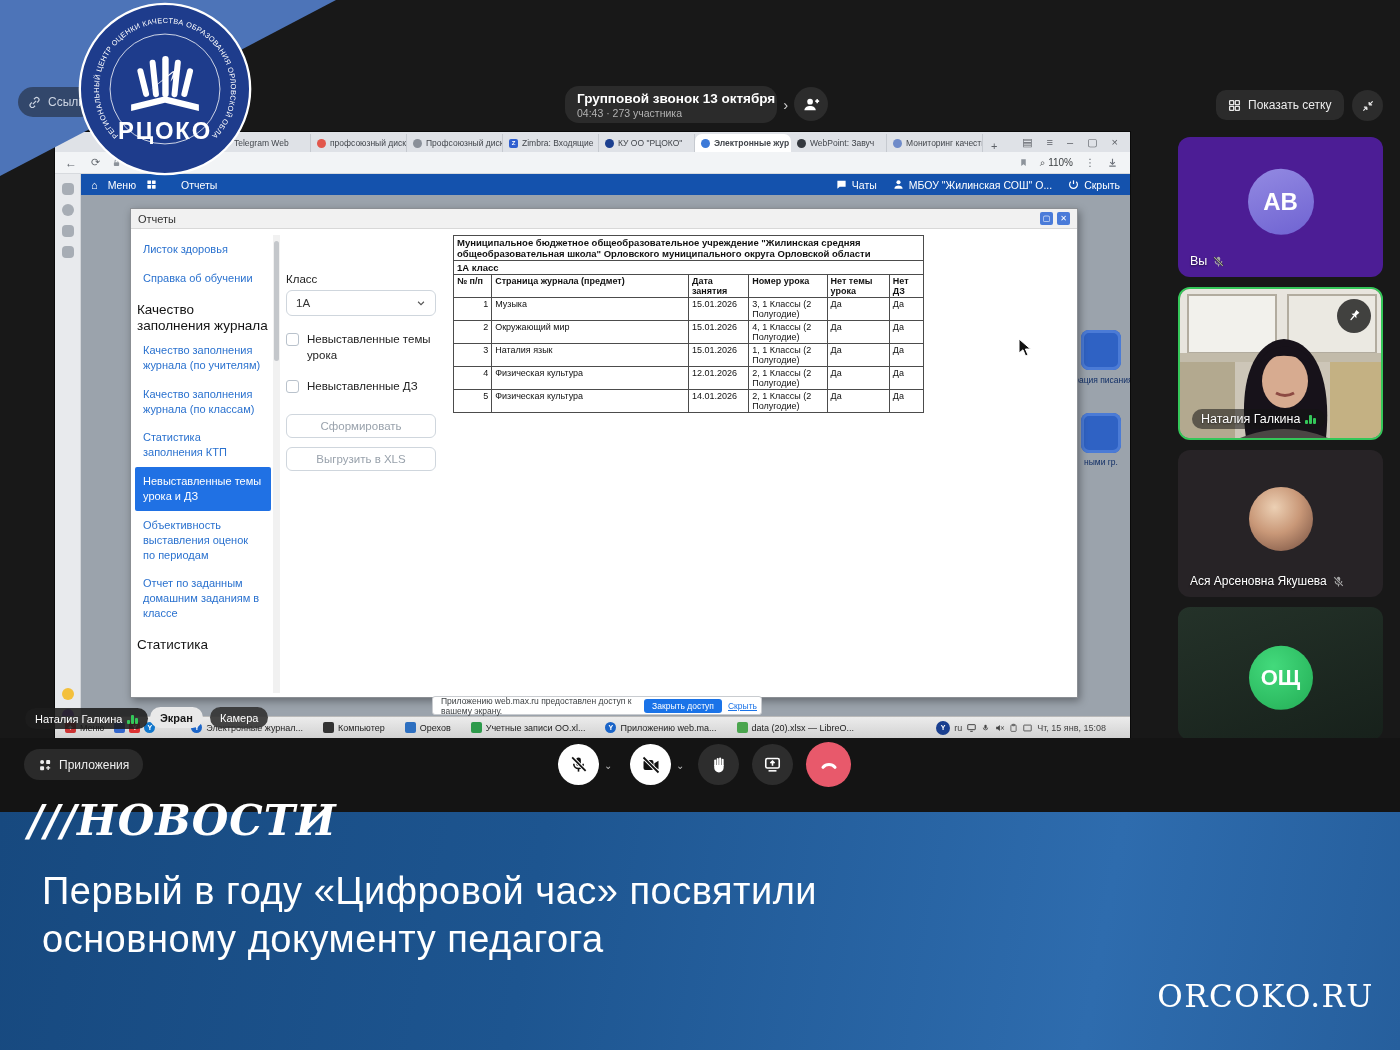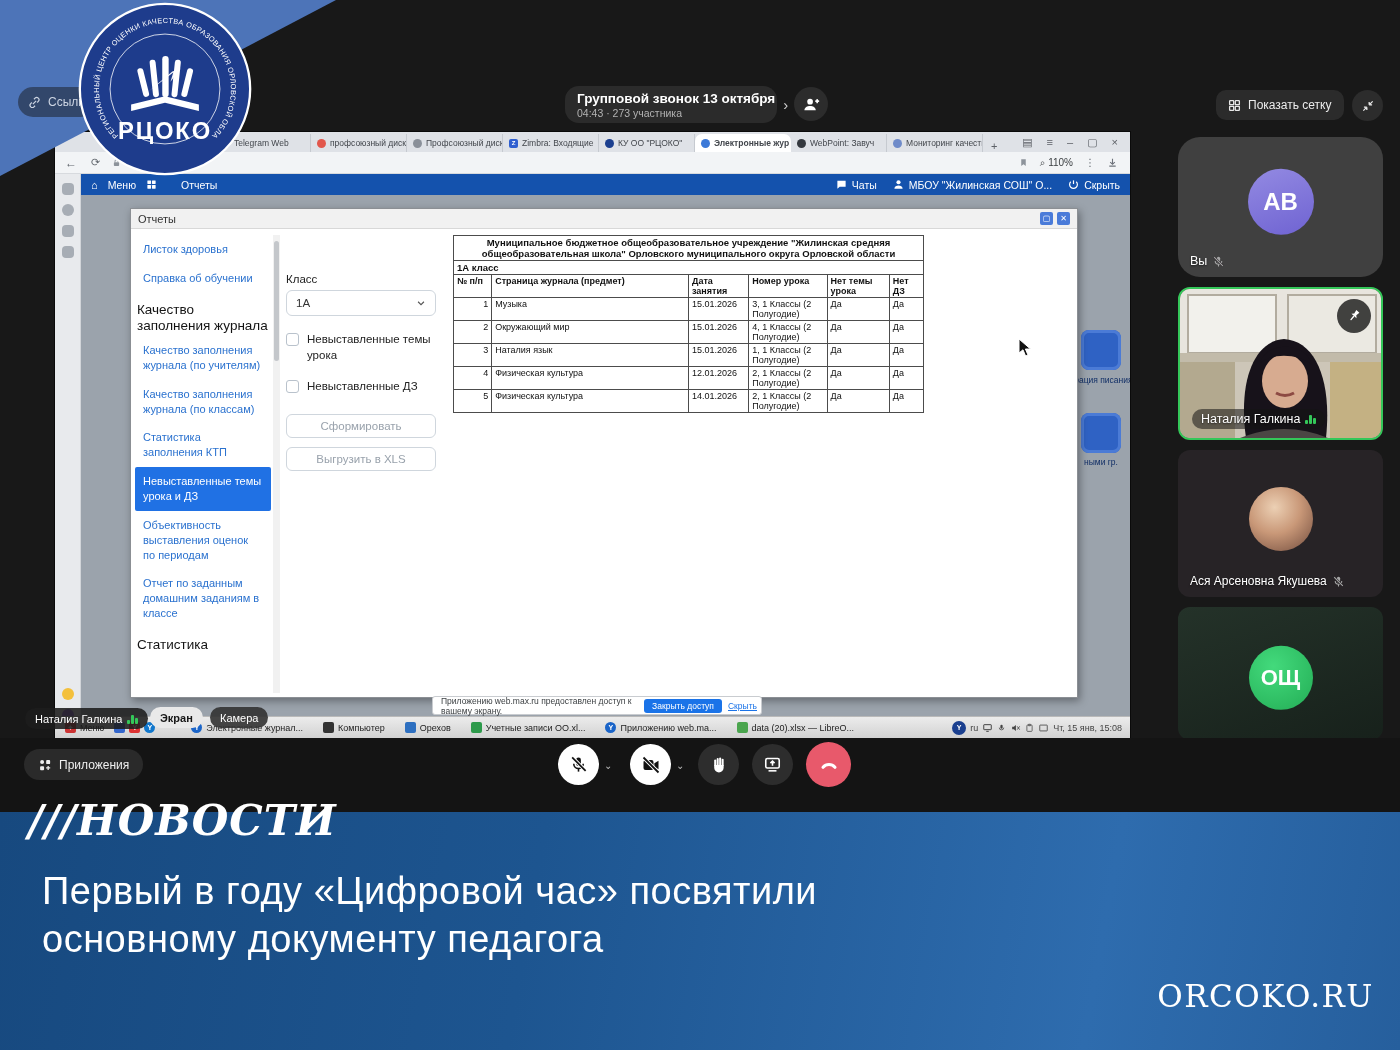--- a/index.html
+++ b/index.html
@@ -62,21 +62,21 @@
   .t-org { font-weight:bold; font-size:9.5px; }
   .num-cell { text-align:right !important; }
 
   
   .notice { left:377px; top:564px; width:330px; height:19px; background:#fff; border:1px solid #c9ccd0; border-radius:3px; display:flex; align-items:center; gap:6px; padding:0 4px 0 8px; font-size:8.5px; color:#3c4043; z-index:6; }
   .notice .btn { background:#1a73e8; color:#fff; border-radius:3px; padding:2px 8px; font-size:8.5px; white-space:nowrap; }
   .notice .lnk { color:#1a73e8; text-decoration:underline; white-space:nowrap; }
   .taskbar { left:0; top:584px; width:1075px; height:22px; background:linear-gradient(#ececec,#d2d2d2); border-top:1px solid #b9b9b9; display:flex; align-items:center; font-size:9px; color:#222; gap:0; }
   .tb-item { display:flex; align-items:center; gap:4px; padding:0 10px; white-space:nowrap; }
   .tb-ic { width:11px; height:11px; border-radius:2px; display:inline-flex; align-items:center; justify-content:center; color:#fff; font-size:7px; font-weight:bold; }
-  .tray { margin-left:auto; display:flex; align-items:center; gap:4px; padding-right:8px; color:#444; }
+  .tray { margin-left:auto; display:flex; align-items:center; gap:4px; padding-right:24px; color:#444; }
 
   
   .ov-pill { height:21px; border-radius:11px; display:flex; align-items:center; gap:5px; padding:0 10px; font-size:11px; z-index:70; }
   .eq { display:inline-flex; align-items:flex-end; gap:1.5px; height:10px; }
   .eq i { width:2.5px; background:var(--speaking_green,#34c759); border-radius:1px; display:block; }
 
   
   .ctrlbar { left:0; top:738px; width:1400px; height:74px; background:#141414; z-index:20; }
   .cbtn { position:absolute; top:6px; width:41px; height:41px; border-radius:50%; display:flex; align-items:center; justify-content:center; }
   .cbtn.white { background:#fff; color:#111; }
@@ -319,21 +319,21 @@
           <span>Невыставленные ДЗ</span>
         </div>
         <div style="height:10px;"></div>
         <div class="gbtn">Сформировать</div>
         <div class="gbtn">Выгрузить в XLS</div>
       </div>
 
       <table class="rep-table">
         <tbody>
             <tr>
-              <td colspan="6" class="t-org" style="width:470px;text-align:center;">Муниципальное бюджетное общеобразовательное учреждение "Жилинская средняя общеобразовательная школа" Орловского муниципального округа Орловской области</td>
+              <td colspan="6" class="t-org" style="width:470px;">Муниципальное бюджетное общеобразовательное учреждение "Жилинская средняя общеобразовательная школа" Орловского муниципального округа Орловской области</td>
             </tr>
         <tr>
               <td colspan="6" class="t-org">1А класс</td>
             </tr>
         <tr>
           <th style="width:38px;">№ п/п</th>
           <th style="width:196px;">Страница журнала (предмет)</th>
           <th style="width:60px;">Дата занятия</th>
           <th style="width:78px;">Номер урока</th>
           <th style="width:62px;">Нет темы урока</th>
@@ -456,21 +456,21 @@
         <i style="height:6px;"></i>
       </span>
   </div>
   <div class="abs ov-pill" style="left:150px;top:707px;background:#e9e9e9;color:#161616;font-weight:bold;">Экран</div>
   <div class="abs ov-pill" style="left:210px;top:707px;background:rgba(50,50,50,.9);color:#fff;">Камера</div>
 
   <svg class="abs cursor" style="left:1018px;top:338px;" width="14" height="20" viewBox="0 0 14 20">
     <path d="M1 1 L1 15 L5 11.8 L7.6 18 L10 17 L7.4 11 L12.5 11 Z" fill="#111" stroke="#fff" stroke-width="1"></path>
   </svg>
 
-  <div class="tile" style="top:137px;height:140px;background:#404040;border-radius:22px;">
+  <div class="tile" style="top:137px;height:140px;background:#4c1d95;">
     <div class="avatar" style="width:66px;height:66px;background:linear-gradient(160deg,#938ae2,#6f63d2);font-size:24px;">АВ</div>
     <div class="name">
       <span>Вы</span>
       <svg width="13" height="13" viewBox="0 0 24 24" fill="#a7a7a7">
           <rect x="9" y="3" width="6" height="11" rx="3"></rect>
           <path d="M6 11a6 6 0 0 0 12 0" fill="none" stroke="#a7a7a7" stroke-width="2"></path>
           <path d="M12 17v4" stroke="#a7a7a7" stroke-width="2"></path>
           <path d="M4 4l16 16" stroke="#2b2629" stroke-width="4"></path>
           <path d="M4 4l16 16" stroke="#a7a7a7" stroke-width="2"></path>
         </svg>

